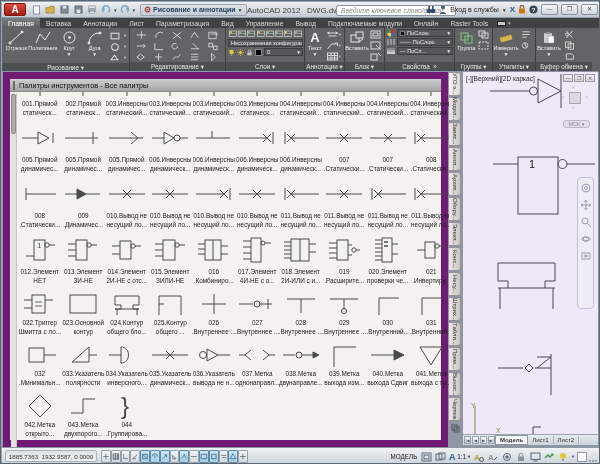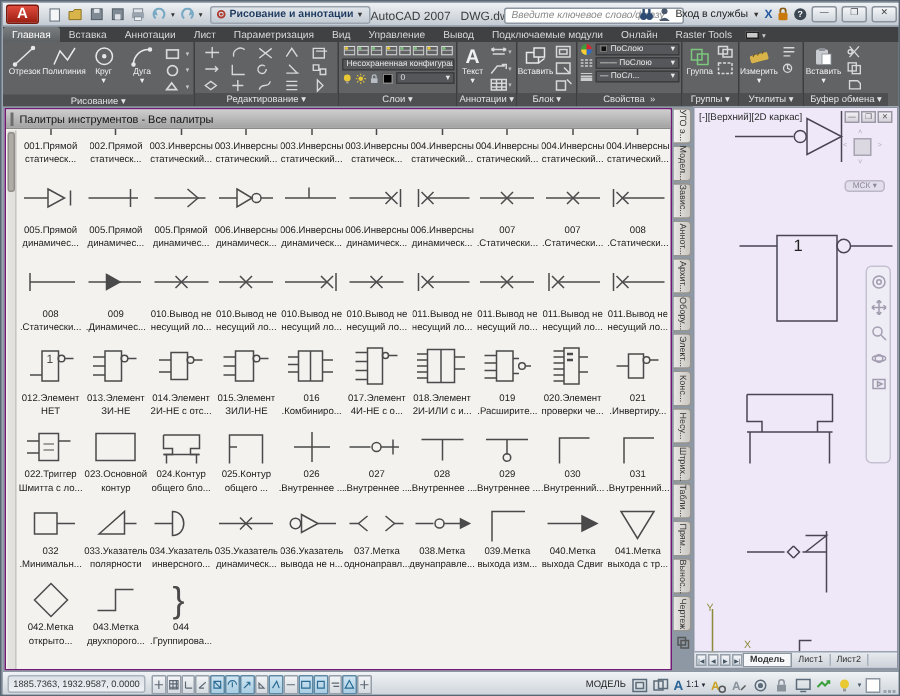--- a/index.html
+++ b/index.html
@@ -33,21 +33,21 @@
 .pbody{flex:1;display:flex;align-items:flex-start;padding:1px 1px 0 2px;gap:1px}
 .pfoot{height:9px;background:#4d4f51;font-size:6.3px;color:#e3e3e3;text-align:center;line-height:9px;white-space:nowrap;overflow:hidden}
 .bigbtn{display:flex;flex-direction:column;align-items:center;width:26px}
 .bigbtn .bicon{height:17px;display:flex;align-items:center;justify-content:center}
 .bigbtn .blabel{font-size:5.6px;color:#f0f0f0;white-space:nowrap;line-height:5.5px;text-align:center}
 .minigrid{display:grid;gap:0}
 .mi{display:flex;align-items:center;justify-content:center}
 .field{height:8px;background:#55575a;border:1px solid #3a3c3e;color:#e8e8e8;font-size:5.6px;line-height:7px;padding:0 2px;white-space:nowrap;overflow:hidden;display:flex;align-items:center;justify-content:space-between}
 
 #main{position:absolute;left:1px;top:70px;width:598px;height:376px;background:#8d98a4}
-#palette{position:absolute;left:1px;top:1px;width:445px;height:375px;background:#f3f2ef;border:1px solid #701a75}
+#palette{position:absolute;left:1px;top:1px;width:445px;height:375px;background:#f3f2ef;border:7px solid #701a75}
 #palhead{position:absolute;left:0;top:0;width:100%;height:13px;background:linear-gradient(#cfcfcf,#a3a3a3);border-bottom:1px solid #8a8a8a;font-size:7.3px;color:#111;line-height:13px;padding-left:9px;white-space:nowrap}
 #palhead:before{content:"";position:absolute;left:3px;top:2px;width:2px;height:9px;background:#6e6e6e}
 #palscroll{position:absolute;left:1px;top:14px;width:6px;height:359px;background:#e3e1de;border-right:1px solid #c8c6c2}
 #palthumb{position:absolute;left:0px;top:1px;width:5px;height:40px;background:#afaba5;border:1px solid #908d88;border-radius:2px}
 #palgrid{position:absolute;left:8px;top:13px;width:436px;height:361px;overflow:hidden}
 .prow{display:flex}
 .cell{width:43.5px;flex:none;display:flex;flex-direction:column;align-items:center;overflow:visible}
 .cell .cicon{height:34px;display:flex;align-items:center;justify-content:center}
 .cell .clbl{height:20px;font-size:6.4px;line-height:8.7px;color:#1b1b1b;text-align:center;white-space:nowrap;max-width:44px;overflow:hidden}
 .row1 .cicon{height:6px;overflow:hidden;align-items:flex-start}
@@ -141,21 +141,21 @@
         <span class="caret">▾</span>
       </div>
     <div class="wsfield">
       <svg width="7" height="7" viewBox="0 0 8 8">
           <circle cx="4" cy="4" r="2.6" fill="none" stroke="#b03a2e" stroke-width="1.4"></circle>
           <circle cx="4" cy="4" r="1" fill="#b03a2e"></circle>
         </svg>
       <span class="wslabel">Рисование и аннотации</span>
       <span class="caret">▼</span>
     </div>
-    <div id="titletext"><span>AutoCAD 2007</span>&nbsp;&nbsp;&nbsp;<b>DWG.dwg</b></div>
+    <div id="titletext"><span>AutoCAD 2012</span>&nbsp;&nbsp;&nbsp;<b>DWG.dwg</b></div>
     <div id="searchbox">Введите ключевое слово/фразу</div>
     <div id="tb-right">
       <span class="tbi">
           <svg width="10" height="9" viewBox="0 0 10 9">
             <circle cx="3" cy="6" r="2.3" fill="#2c4a72"></circle>
             <circle cx="7" cy="6" r="2.3" fill="#2c4a72"></circle>
             <rect x="2.3" y="1" width="1.6" height="4" fill="#2c4a72"></rect>
             <rect x="6.1" y="1" width="1.6" height="4" fill="#2c4a72"></rect>
           </svg>
         </span>

